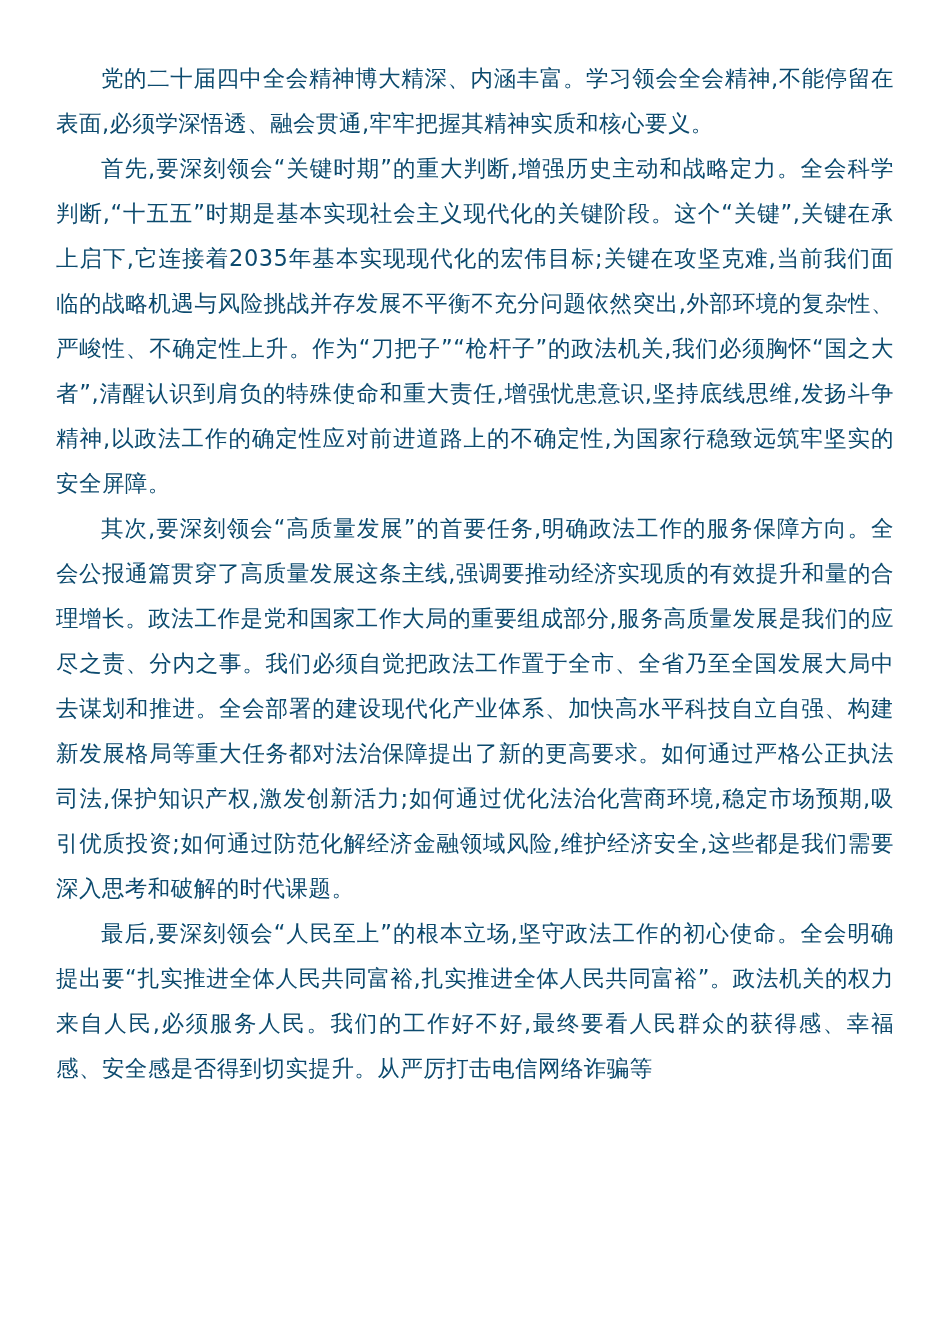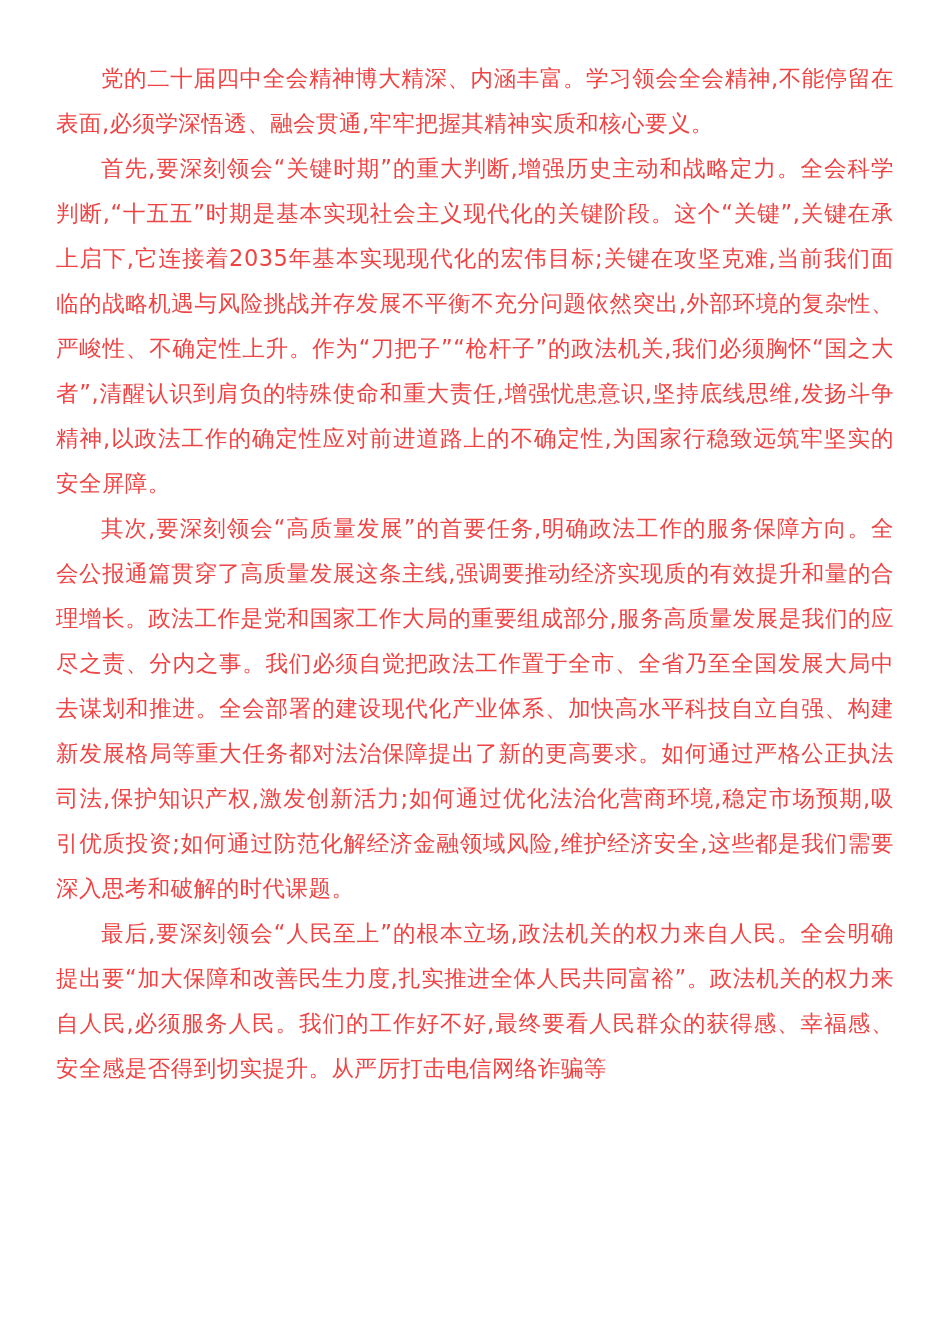--- a/index.html
+++ b/index.html
@@ -26,28 +26,28 @@
     width: 838px;
   }
   .para {
     margin: 0 0 0 0;
     text-indent: 2em;
     text-align: justify;
     text-justify: inter-character;
     font-size: 22.5px;
     line-height: 45px;
     letter-spacing: 0.02em;
-    color: #ef4444;
+    color: #0c4a6e;
     word-break: break-all;
     font-weight: 400;
   }
 </style>
 </head>
 <body>
 
 <div id="page">
   <div id="doc-body">
     <p class="para">党的二十届四中全会精神博大精深、内涵丰富。学习领会全会精神,不能停留在表面,必须学深悟透、融会贯通,牢牢把握其精神实质和核心要义。</p>
     <p class="para">首先,要深刻领会“关键时期”的重大判断,增强历史主动和战略定力。全会科学判断,“十五五”时期是基本实现社会主义现代化的关键阶段。这个“关键”,关键在承上启下,它连接着2035年基本实现现代化的宏伟目标;关键在攻坚克难,当前我们面临的战略机遇与风险挑战并存发展不平衡不充分问题依然突出,外部环境的复杂性、严峻性、不确定性上升。作为“刀把子”“枪杆子”的政法机关,我们必须胸怀“国之大者”,清醒认识到肩负的特殊使命和重大责任,增强忧患意识,坚持底线思维,发扬斗争精神,以政法工作的确定性应对前进道路上的不确定性,为国家行稳致远筑牢坚实的安全屏障。</p>
     <p class="para">其次,要深刻领会“高质量发展”的首要任务,明确政法工作的服务保障方向。全会公报通篇贯穿了高质量发展这条主线,强调要推动经济实现质的有效提升和量的合理增长。政法工作是党和国家工作大局的重要组成部分,服务高质量发展是我们的应尽之责、分内之事。我们必须自觉把政法工作置于全市、全省乃至全国发展大局中去谋划和推进。全会部署的建设现代化产业体系、加快高水平科技自立自强、构建新发展格局等重大任务都对法治保障提出了新的更高要求。如何通过严格公正执法司法,保护知识产权,激发创新活力;如何通过优化法治化营商环境,稳定市场预期,吸引优质投资;如何通过防范化解经济金融领域风险,维护经济安全,这些都是我们需要深入思考和破解的时代课题。</p>
-    <p class="para">最后,要深刻领会“人民至上”的根本立场,政法机关的权力来自人民。全会明确提出要“加大保障和改善民生力度,扎实推进全体人民共同富裕”。政法机关的权力来自人民,必须服务人民。我们的工作好不好,最终要看人民群众的获得感、幸福感、安全感是否得到切实提升。从严厉打击电信网络诈骗等</p>
+    <p class="para">最后,要深刻领会“人民至上”的根本立场,坚守政法工作的初心使命。全会明确提出要“扎实推进全体人民共同富裕,扎实推进全体人民共同富裕”。政法机关的权力来自人民,必须服务人民。我们的工作好不好,最终要看人民群众的获得感、幸福感、安全感是否得到切实提升。从严厉打击电信网络诈骗等</p>
   </div>
 </div>
 
 </body></html>

